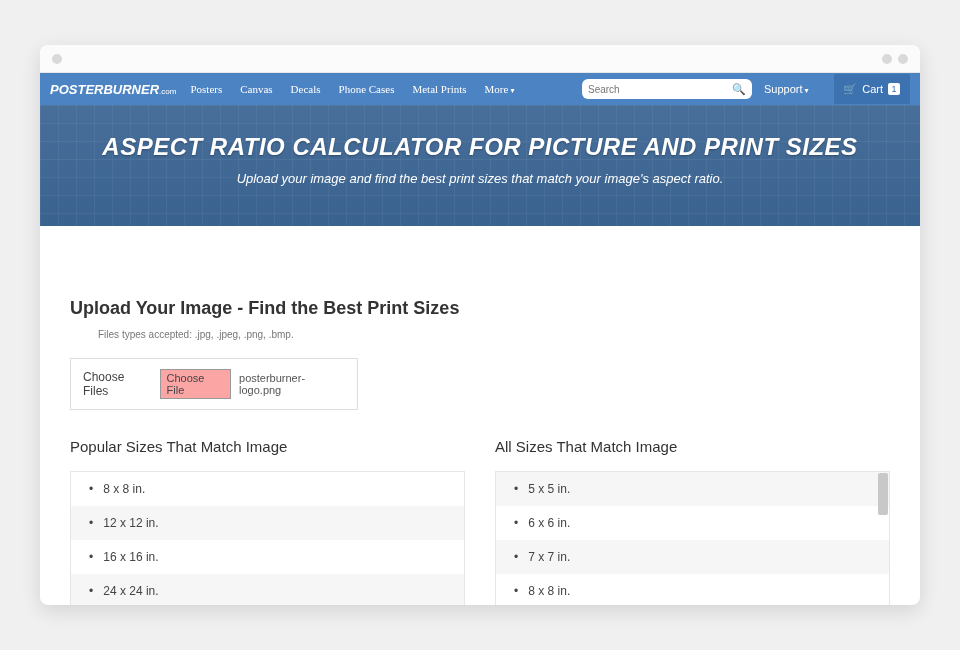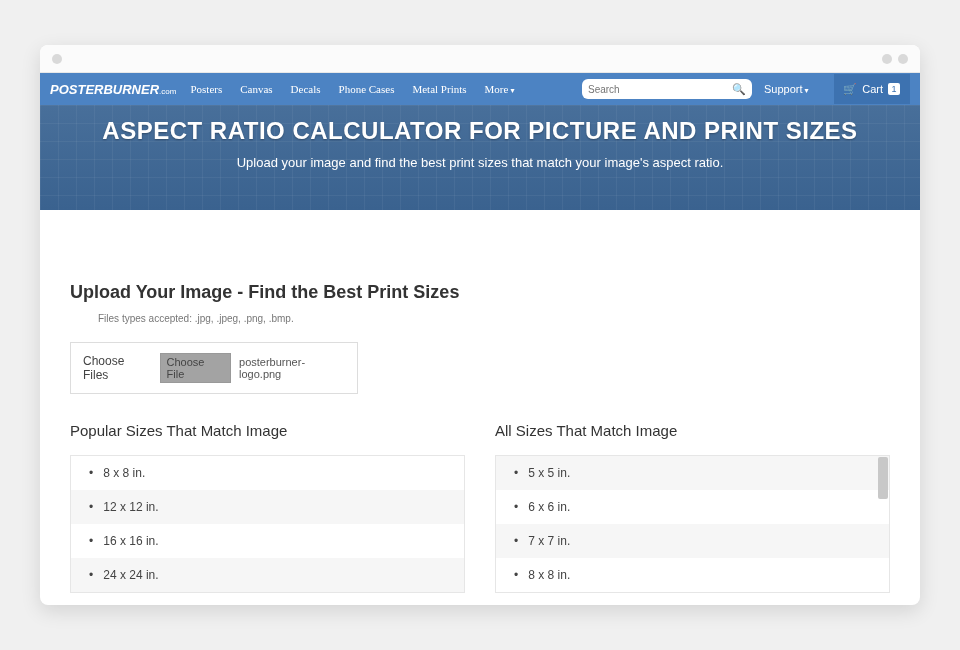--- a/index.html
+++ b/index.html
@@ -87,22 +87,23 @@
   width: 12px; height: 12px;
   border-radius: 2px;
   font-size: 9px;
   display: inline-flex; align-items: center; justify-content: center;
 }
 .hero {
   background: #3e6a9a;
   background-image: linear-gradient(to bottom, #486f9a, #3a628f);
   color: #fff;
   text-align: center;
-  padding: 12px 20px 40px;
-  position: relative;
+  padding: 28px 20px 40px;
+  position: relative;
+  font-style: italic;
 }
 .hero::before {
   content:"";
   position:absolute; inset:0;
   background-image:
     linear-gradient(rgba(255,255,255,0.05) 1px, transparent 1px),
     linear-gradient(90deg, rgba(255,255,255,0.05) 1px, transparent 1px);
   background-size: 18px 18px;
   pointer-events:none;
 }
@@ -135,21 +136,21 @@
   padding: 10px 12px;
   display: flex; align-items: center;
   width: 288px;
   font-size: 12px;
   color: #444;
   gap: 8px;
 }
 .choose-btn {
   font-size: 11px;
   border: 1px solid #999;
-  background: #a3a3a3;
+  background: #fca5a5;
   padding: 2px 6px;
   cursor: pointer;
 }
 .filename { font-size: 11px; color: #555; }
 .results {
   display: flex;
   gap: 30px;
   margin-top: 28px;
 }
 .col { flex: 1; }

